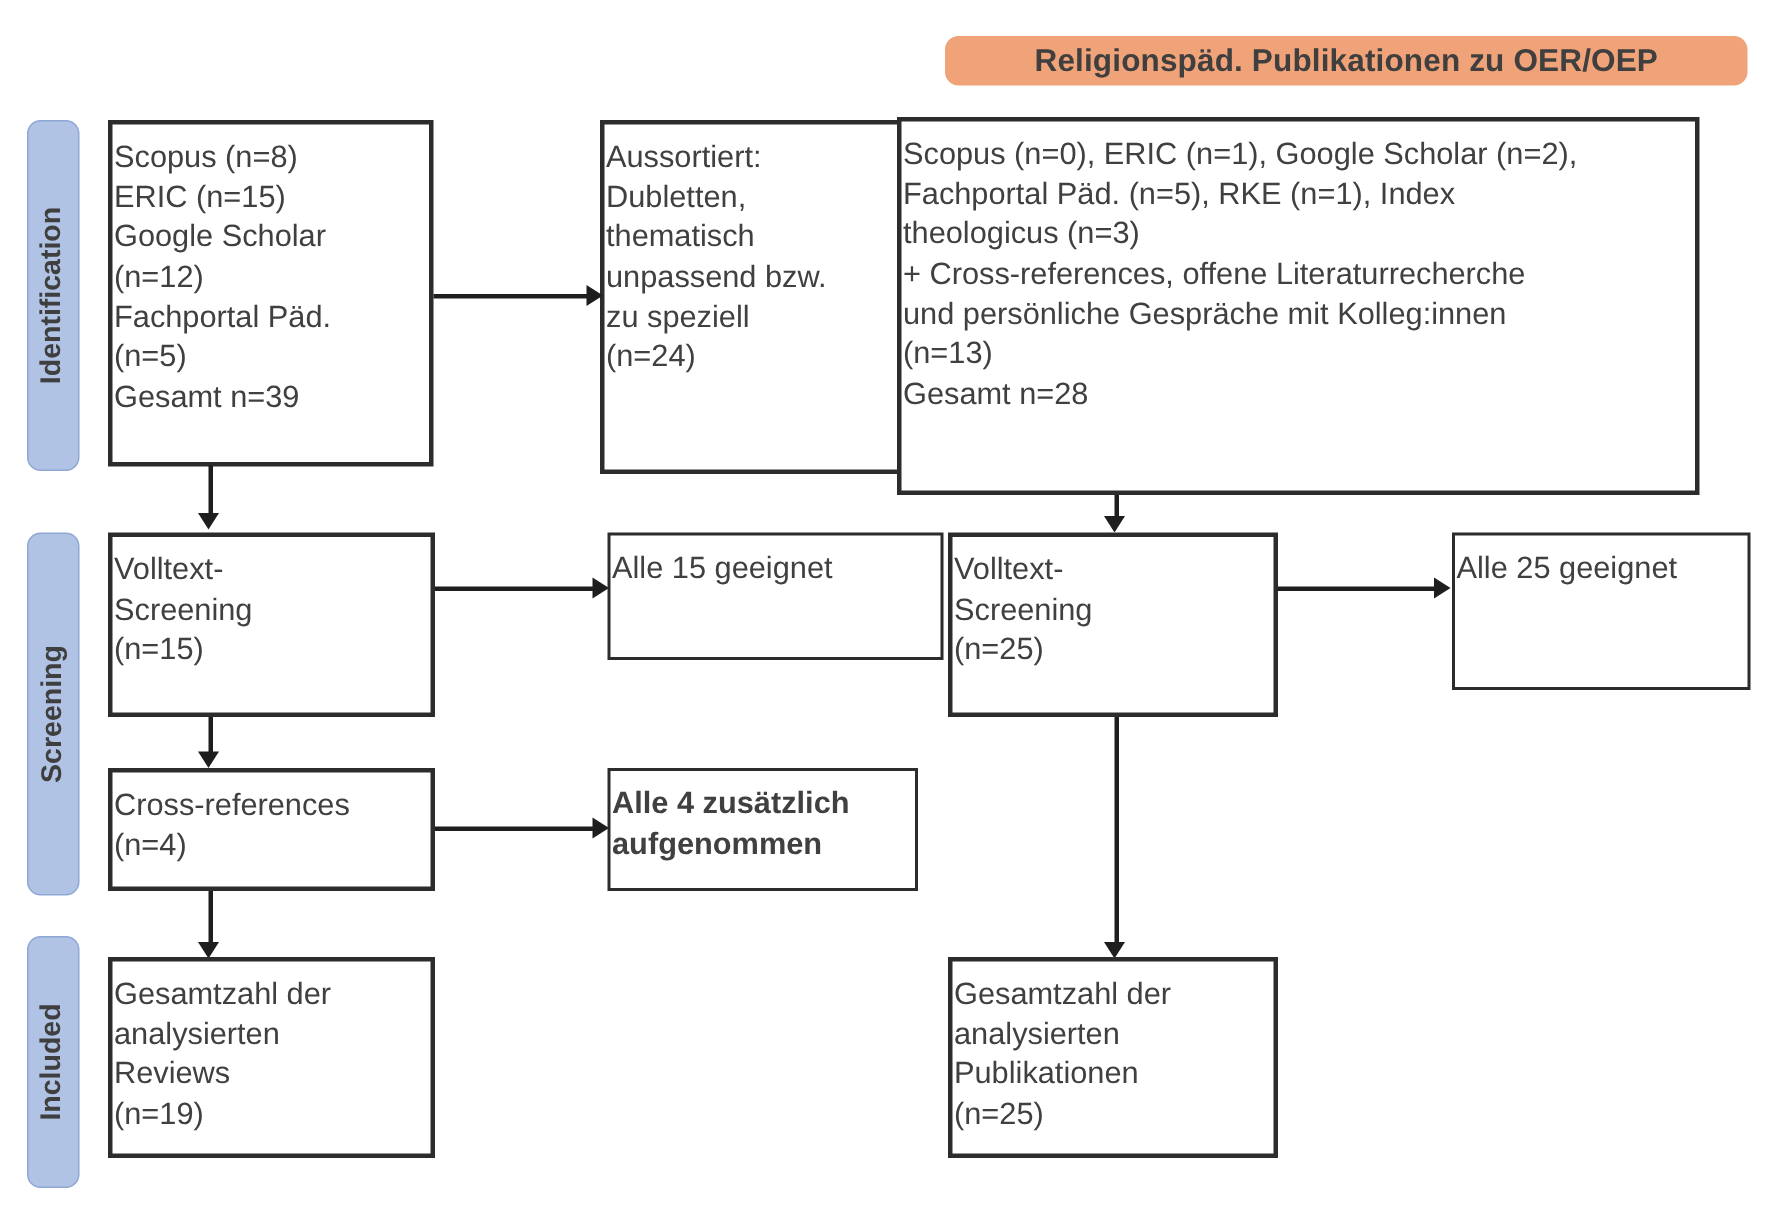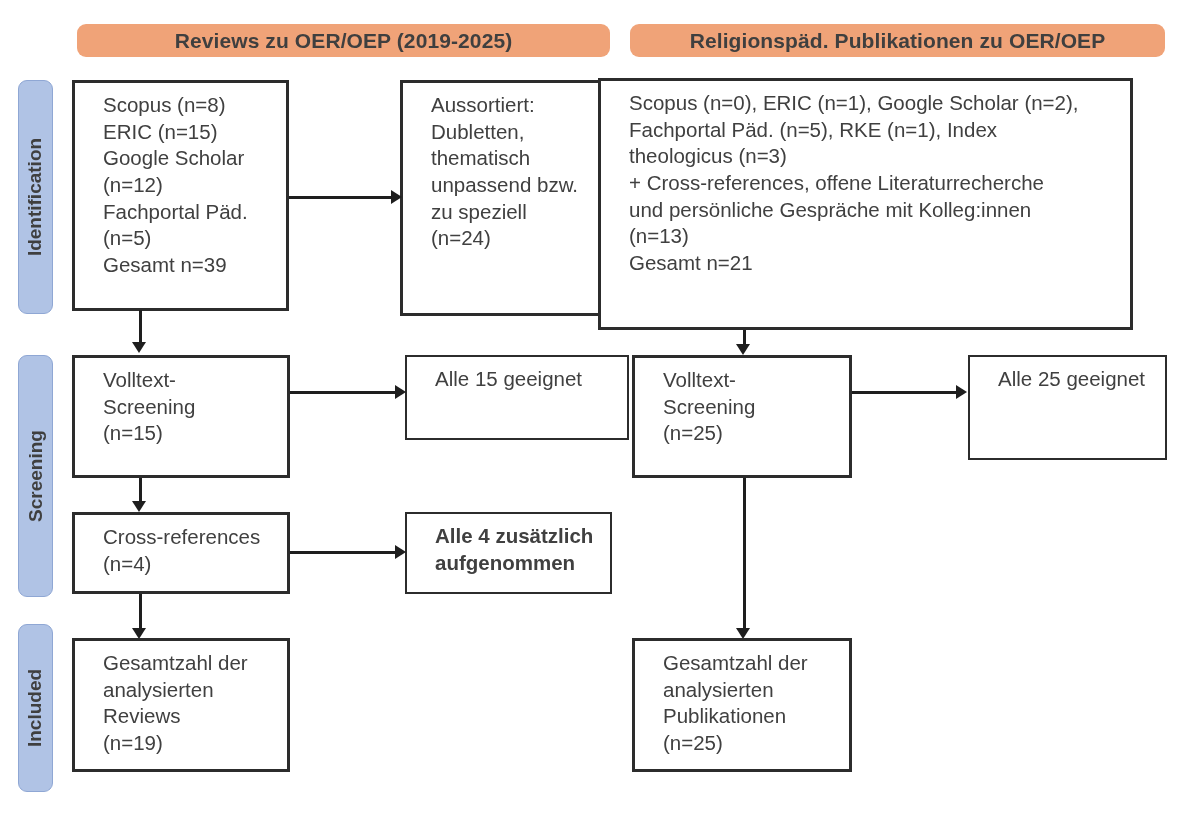--- a/index.html
+++ b/index.html
@@ -40,21 +40,21 @@
     font-size:19px;
     color:#3f3f3f;
   }
 
   
   .box{
     position:absolute;
     background:#ffffff;
     border:3px solid #2c2c2c;
     box-sizing:border-box;
-    padding:9px 10px 6px 28px;
+    padding:9px 10px 6px 1px;
     font-size:20.5px;
     line-height:1.30;
     color:#404040;
     overflow:hidden;
   }
   .box.thin{border-width:2.5px;}
   .box .ln{display:block;white-space:nowrap;}
   .box.wrapbox .ln{white-space:normal;}
 
   
@@ -72,21 +72,20 @@
     border-top:7px solid transparent;
     border-bottom:7px solid transparent;
     border-left:11px solid #1e1e1e;
   }
 </style>
 </head>
 <body>
 
 <div id="canvas">
 
-  <div class="col-header" style="left:77px;top:24px;width:533px;height:33px;">Reviews zu OER/OEP (2019-2025)</div>
 
   <div class="col-header" style="left:630px;top:24px;width:535px;height:33px;">Religionspäd. Publikationen zu OER/OEP</div>
 
   <div class="stage-pill" style="left:18px;top:80px;width:33px;height:232px;">
     <span>Identification</span>
   </div>
 
   <div class="stage-pill" style="left:18px;top:355px;width:33px;height:240px;">
     <span>Screening</span>
   </div>
@@ -159,21 +158,21 @@
     <span class="ln">(n=19)</span>
   </div>
 
   <div class="box wrapbox" style="left:598px;top:78px;width:535px;height:252px;">
     <span class="ln">Scopus (n=0), ERIC (n=1), Google Scholar (n=2),</span>
     <span class="ln">Fachportal Päd. (n=5), RKE (n=1), Index</span>
     <span class="ln">theologicus (n=3)</span>
     <span class="ln">+ Cross-references, offene Literaturrecherche</span>
     <span class="ln">und persönliche Gespräche mit Kolleg:innen</span>
     <span class="ln">(n=13)</span>
-    <span class="ln">Gesamt n=21</span>
+    <span class="ln">Gesamt n=28</span>
   </div>
 
   <div class="line-v" style="left:743px;top:330px;width:3px;height:17px;"></div>
   <div class="arrow-down" style="left:736px;top:344px;"></div>
 
   <div class="box" style="left:632px;top:355px;width:220px;height:123px;">
     <span class="ln">Volltext-</span>
     <span class="ln">Screening</span>
     <span class="ln">(n=25)</span>
   </div>

